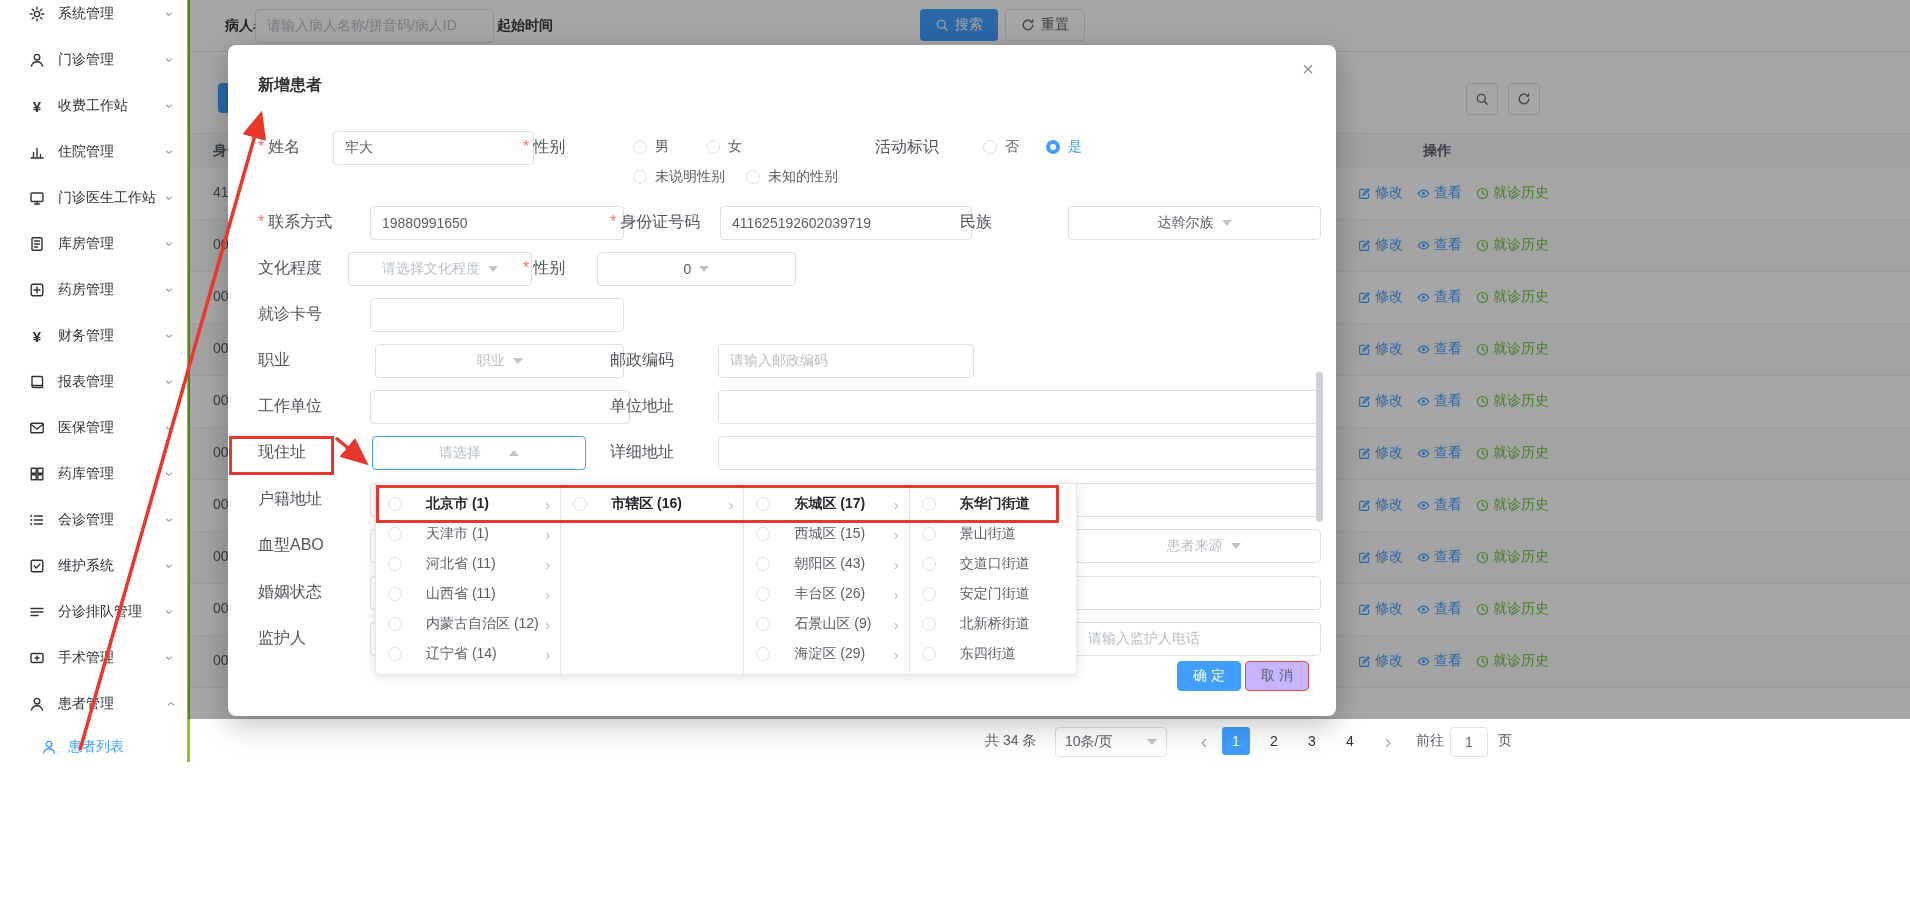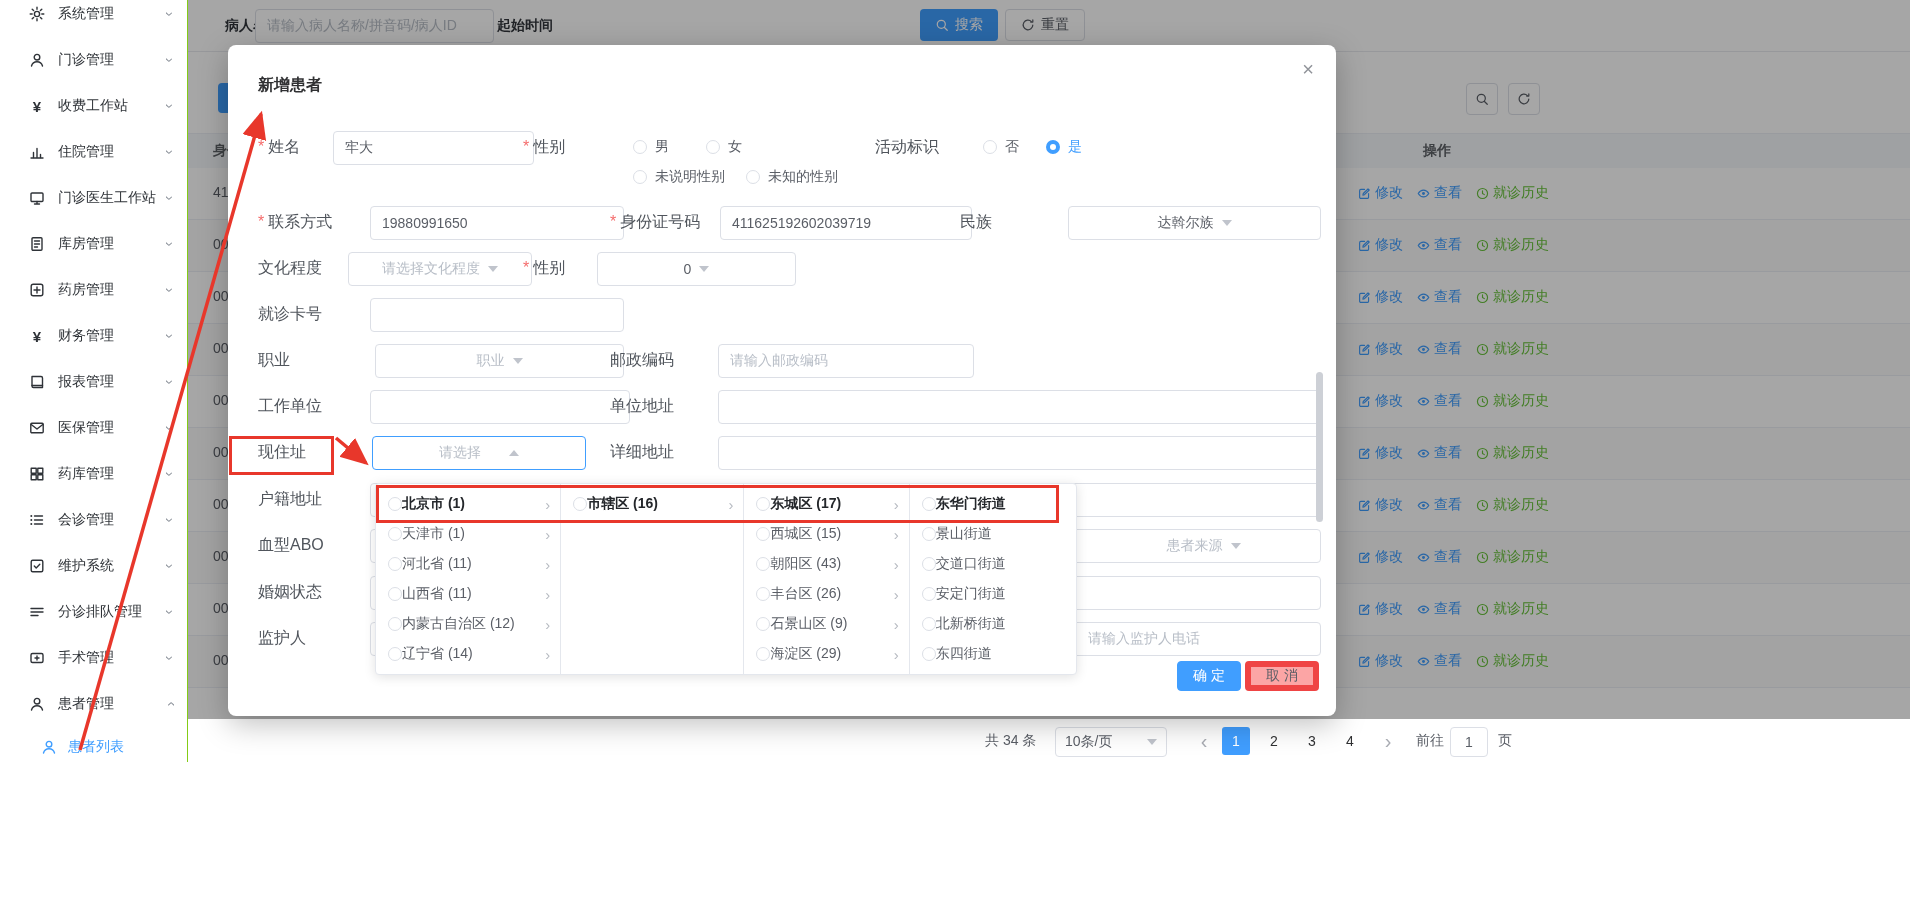--- a/index.html
+++ b/index.html
@@ -2,21 +2,21 @@
 <html><head>
 <meta charset="utf-8">
 <style>
   html,body{margin:0;padding:0;}
   body{width:1910px;height:923px;background:#fff;font-family:"Liberation Sans","DejaVu Sans",sans-serif;}
   .screen{position:relative;width:1910px;height:923px;overflow:hidden;background:#fff;}
   .gly{font-size:15px;font-weight:bold;line-height:1;}
   .jsicon{display:inline-flex;align-items:center;justify-content:center;}
 
   
-  .sidebar{position:absolute;left:0;top:0;width:187px;height:762px;background:#fff;border-right:1px solid #84cc16;z-index:1;overflow:hidden;}
+  .sidebar{position:absolute;left:0;top:0;width:187px;height:762px;background:#fff;border-right:3px solid #84cc16;z-index:1;overflow:hidden;}
   .side-menu{margin-top:-9px;}
   .side-item{display:flex;align-items:center;height:46px;padding:0 14px 0 28px;font-size:14px;color:#2f3338;cursor:pointer;}
   .sicon{width:18px;height:18px;margin-right:12px;display:inline-flex;align-items:center;justify-content:center;color:inherit;}
   .slbl{white-space:nowrap;}
   .chev{margin-left:auto;color:#8a9099;font-size:14px;transform:rotate(90deg);}
   .chev.up{transform:rotate(-90deg);}
   .side-sub{display:flex;align-items:center;height:40px;padding-left:40px;font-size:14px;color:#409EFF;cursor:pointer;}
   .side-sub .sicon{margin-right:10px;}
 
   
@@ -71,32 +71,32 @@
   .caret{width:0;height:0;border-left:5px solid transparent;border-right:5px solid transparent;border-top:6px solid #c0c4cc;flex:0 0 auto;margin-left:8px;}
   .caret.up{border-top:none;border-bottom:6px solid #c0c4cc;}
   .indent368{margin-left:368px;}
   .indent358{margin-left:358px;}
   .rgroup{position:absolute;display:flex;align-items:center;gap:8px;height:32px;font-size:14px;color:#5a5e66;cursor:pointer;white-space:nowrap;}
   .rgroup.on{color:#409EFF;}
   .radio{width:14px;height:14px;border:1px solid #dcdfe6;border-radius:50%;background:#fff;flex:0 0 14px;display:inline-block;box-sizing:border-box;}
   .radio.on{border:4px solid #409EFF;}
   .btn2{position:absolute;height:30px;padding:0 15px;border-radius:4px;font-size:14px;cursor:pointer;white-space:nowrap;}
   .primary2{background:#409EFF;border:1px solid #409EFF;color:#fff;}
-  .plain2{background:#fca5a5;border:6px solid #ef4444;color:#5a5e66;}
+  .plain2{background:#c4b5fd;border:1px solid #ef4444;color:#5a5e66;}
   .scrollthumb{position:absolute;left:1088px;top:327px;width:7px;height:150px;background:#cdd0d6;border-radius:4px;}
 
   
   .cas-panel{position:absolute;left:147px;top:438px;width:700px;height:190px;background:#fff;border:1px solid #e4e7ed;border-radius:4px;box-shadow:0 2px 12px rgba(0,0,0,.12);display:flex;z-index:3;}
   .cas-col{border-right:1px solid #e4e7ed;padding:5px 0;overflow:hidden;}
   .cas-col:nth-child(1){width:185px;}
   .cas-col:nth-child(2){width:183px;}
   .cas-col:nth-child(3){width:165px;}
   .cas-col:nth-child(4){width:167px;border-right:none;}
   .cas-item{display:flex;align-items:center;height:30px;padding:0 10px 0 12px;font-size:14px;color:#5a5e66;cursor:pointer;}
-  .cas-item .cl{margin-left:0;white-space:nowrap;}
+  .cas-item .cl{margin-left:24px;white-space:nowrap;}
   .cas-item .arr{margin-left:auto;color:#b6bac1;font-size:15px;}
   .cas-item.active .cl{font-weight:bold;color:#24272b;}
 
   
   .ann-box{position:absolute;border:3px solid #E8372B;z-index:8;pointer-events:none;}
   .ann-svg{position:absolute;left:0;top:0;z-index:9;pointer-events:none;}
 </style>
 </head>
 <body>
 

